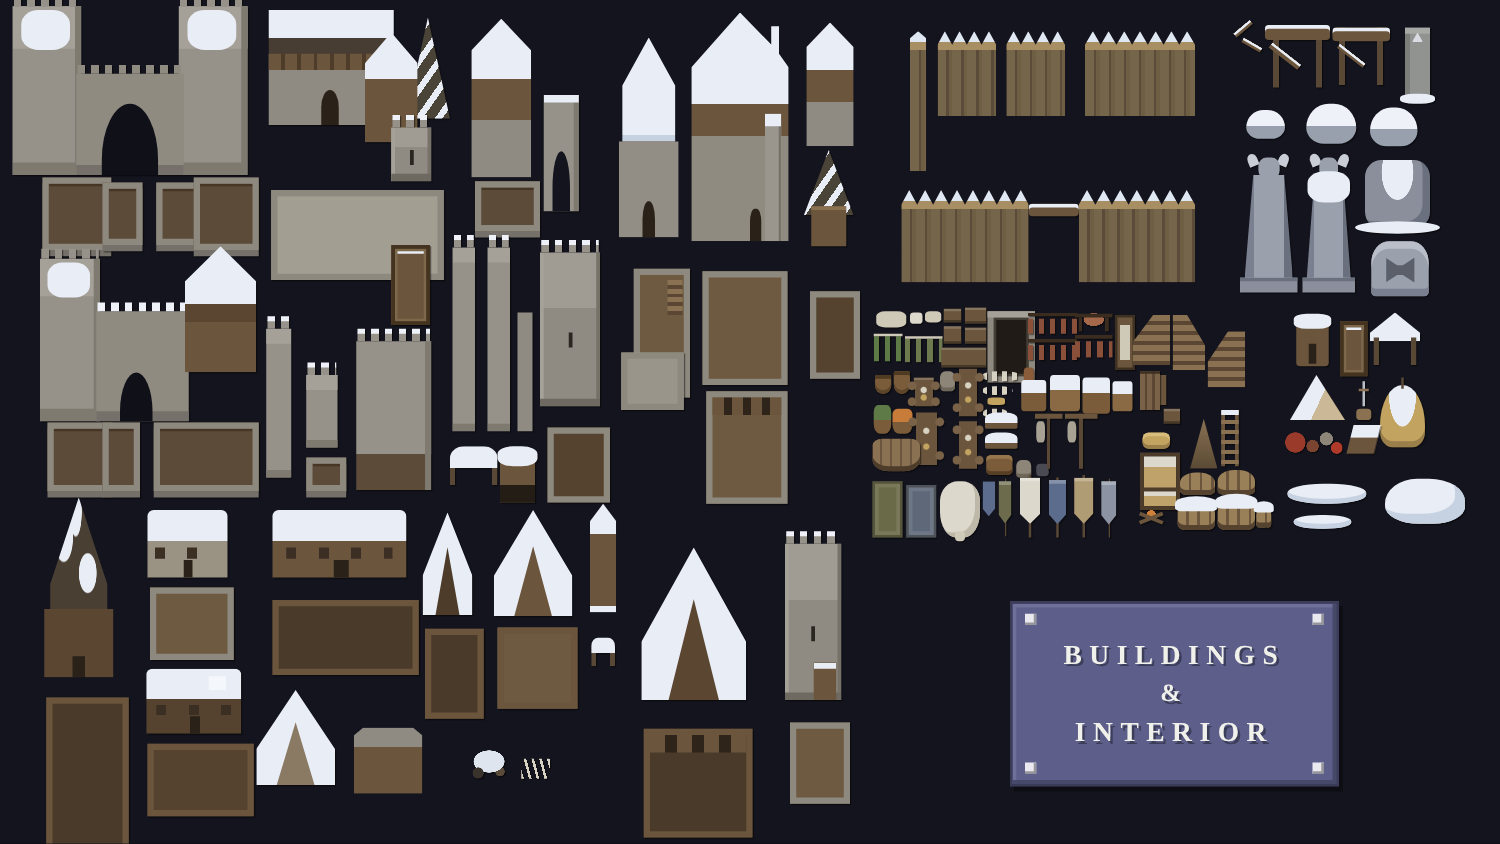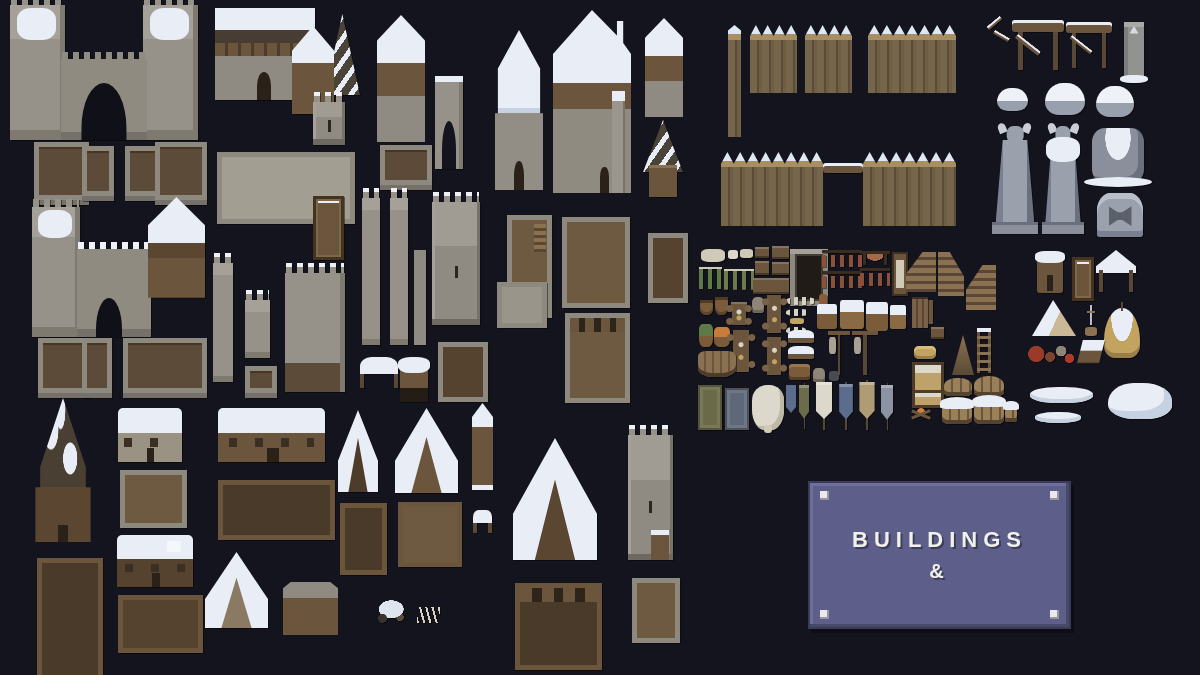--- a/index.html
+++ b/index.html
@@ -1,16 +1,16 @@
 <!DOCTYPE html>
 <html><head>
 <meta charset="utf-8">
 <style>
   html,body{margin:0;padding:0;background:#0d0d14;}
-  #canvas{position:relative;overflow:hidden;font-family:Liberation Sans, sans-serif;}
+  #canvas{position:relative;overflow:hidden;font-family:Liberation Serif, serif;}
   
   .sp{position:absolute;filter:drop-shadow(1px 1px 0 rgba(0,0,0,.45));}
   .sp i{position:absolute;display:block;}
   
   .k-floor{background:#5c4b39;border:5px solid #8d897f;box-shadow:0 5px 0 #75716a,inset 0 2px 0 #463626;}
   .k-interior{background:var(--c2,#55432f);border:5px solid var(--c1,#8d897f);}
   .k-interior3{background:var(--c2,#6e5a40);border:5px solid var(--c1,#8d897f);}
   .k-interior3::before{content:"";position:absolute;left:0;right:0;top:0;height:14px;
     background:linear-gradient(90deg,#6b563d 0 16%,#2e241a 16% 28%,#6b563d 28% 44%,#2e241a 44% 56%,#6b563d 56% 72%,#2e241a 72% 84%,#6b563d 84% 100%);}
   .k-interiorstairs{background:var(--c2,#6e5a40);border:5px solid var(--c1,#8d897f);}
@@ -235,20 +235,21 @@
 <body>
 
 <div id="canvas" style="width: 1200px; height: 675px; background: rgb(20, 20, 30);">
   <div class="plate" style="left: 808px; top: 481px; width: 259px; height: 144px; background: rgb(93, 95, 138); color: rgb(241, 241, 236); box-shadow: rgb(71, 73, 104) -3px -3px 0px inset, rgb(110, 112, 153) 3px 3px 0px inset; text-shadow: rgb(60, 61, 89) 2px 2px 0px;">
     <span class="screw tl" style="background: rgb(233, 233, 239);"></span>
     <span class="screw tr" style="background: rgb(233, 233, 239);"></span>
     <span class="screw bl" style="background: rgb(233, 233, 239);"></span>
     <span class="screw br" style="background: rgb(233, 233, 239);"></span>
     <div class="plate-line">BUILDINGS</div>
     <div class="plate-line amp">&amp;</div>
+    <div class="plate-line">INTERIOR</div>
   </div>
 <div class="sp k-gatehouse" style="left: 10px; top: 5px; width: 188px; height: 135px;">
       <i class="tw l"></i>
       <i class="tw r"></i>
       <i class="wl"></i>
       <i class="gt"></i>
     </div>
     <div class="sp k-floor" style="left: 34px; top: 142px; width: 45px; height: 48px;"></div>
     <div class="sp k-floor" style="left: 82px; top: 146px; width: 22px; height: 40px;"></div>
     <div class="sp k-floor" style="left: 125px; top: 146px; width: 28px; height: 40px;"></div>

